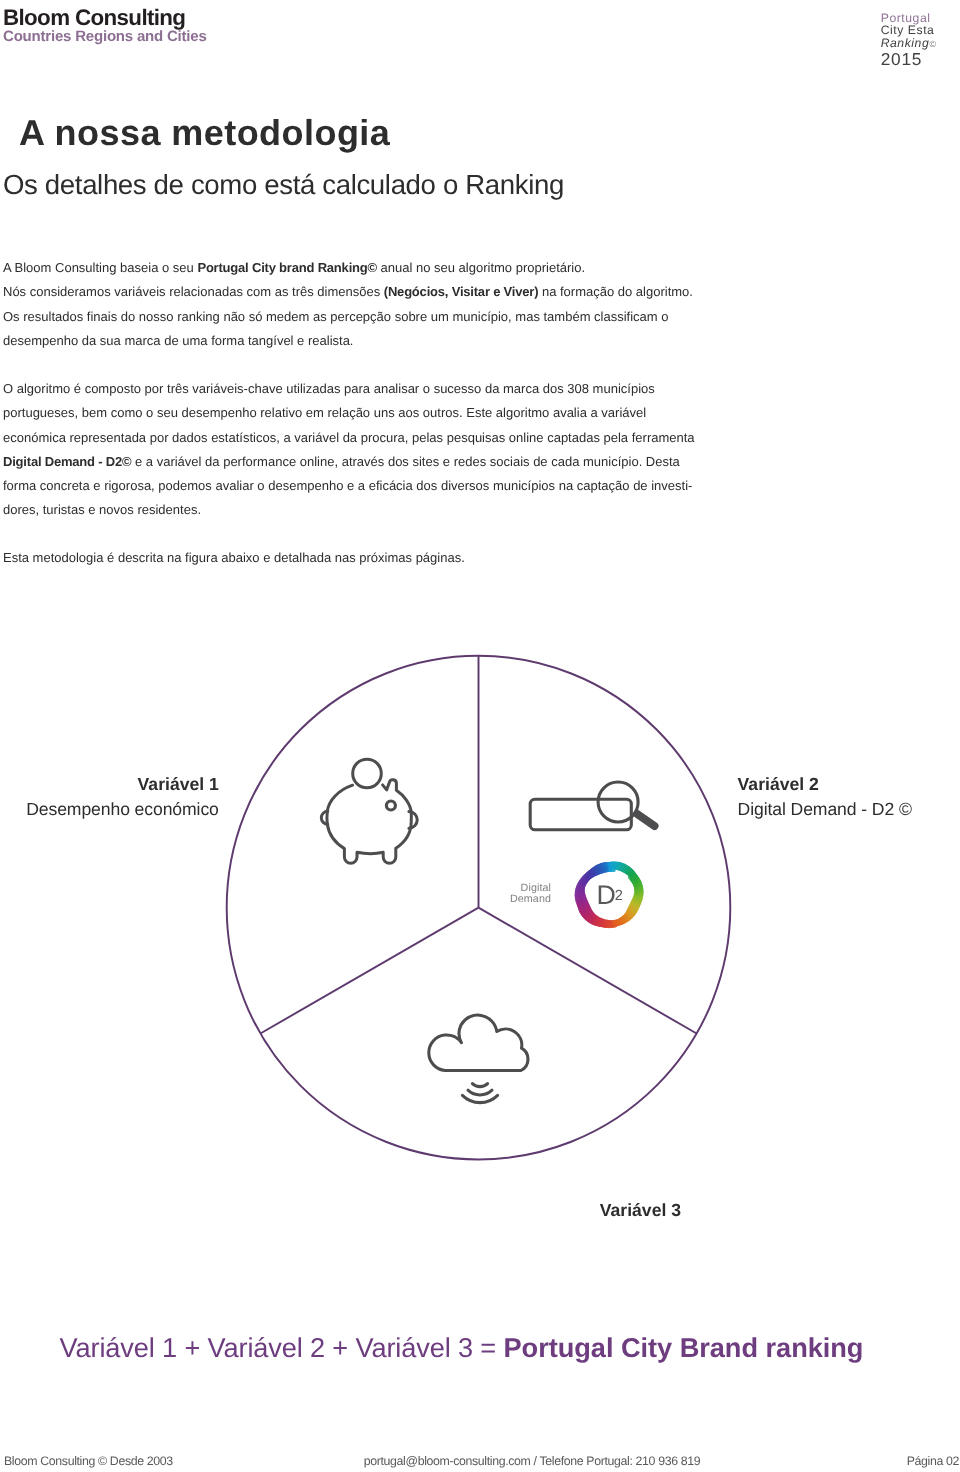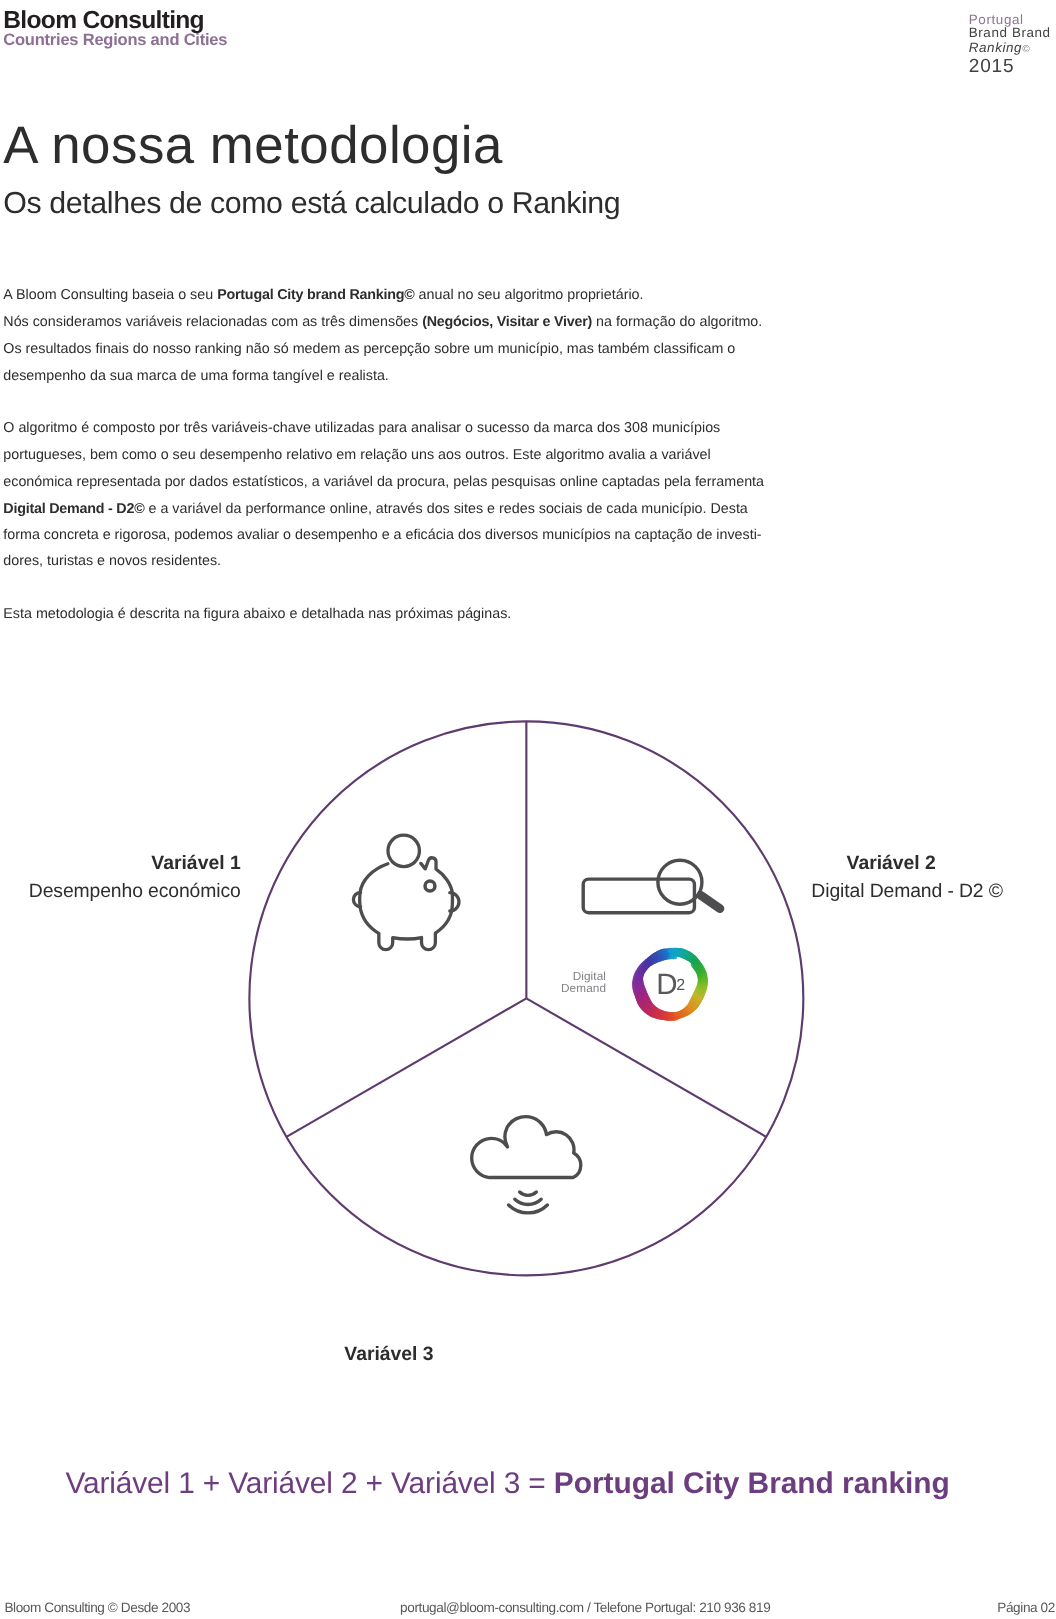--- a/index.html
+++ b/index.html
@@ -16,40 +16,40 @@
 
   .brand{position:absolute;left:880.7px;top:12px;}
   .brand div{white-space:nowrap;}
   .brand-1{font-size:12.2px;color:#8f7295;line-height:12.2px;letter-spacing:0.56px;height:12.2px;}
   .brand-2{font-size:12.2px;color:#414042;line-height:12.4px;letter-spacing:0.55px;height:12.4px;}
   .brand-3{font-size:12.2px;color:#414042;line-height:12.5px;letter-spacing:0.55px;height:12.5px;font-style:italic;}
   .brand-3 .cp{font-size:9px;color:#7b7c7e;letter-spacing:0;}
   .brand-4{font-size:17.3px;color:#414042;line-height:20.3px;letter-spacing:0.75px;}
 
   
-  .h1{position:absolute;left:3px;top:109.6px;font-size:48px;color:#2d2d2d;
-      font-weight:normal;letter-spacing:0.45px;line-height:46px;}
+  .h1{position:absolute;left:19px;top:109.6px;font-size:36px;color:#2d2d2d;
+      font-weight:bold;letter-spacing:0.45px;line-height:46px;}
   .h2{position:absolute;left:3px;top:171.2px;font-size:27.6px;color:#2d2d2d;
       font-weight:normal;letter-spacing:-0.36px;line-height:28px;}
 
   
   .para{position:absolute;color:#2d2d2d;font-size:13px;line-height:24.3px;letter-spacing:0px;}
   #p1{left:3px;top:256px;width:956px;}
   #p2{left:3px;top:377px;width:956px;}
   #p3{left:3px;top:546px;width:940px;}
   .para b{letter-spacing:-0.2px;}
 
   
   .diagram{position:absolute;left:0;top:0;width:960px;height:1472px;}
 
   .lbl{position:absolute;color:#2d2d2d;font-size:17.6px;line-height:24.9px;letter-spacing:-0.1px;}
-  .lbl .b{font-weight:bold;letter-spacing:0px;padding-left:32px;}
+  .lbl .b{font-weight:bold;letter-spacing:0px;}
   #lbl1{left:0;top:772px;width:218.8px;text-align:right;}
   #lbl2{left:737.6px;top:772px;width:320px;text-align:left;}
-  #lbl3{left:281px;top:1198px;width:400px;text-align:left;margin-top:20px;}
+  #lbl3{left:281px;top:1198px;width:400px;text-align:right;}
 
   
   .equation{position:absolute;left:-18.5px;top:1333.7px;width:960px;text-align:center;
             font-size:27.2px;color:#6d3d7f;letter-spacing:-0.145px;line-height:28px;}
   .equation .b{font-weight:bold;letter-spacing:-0.04px;}
 
   
   .footer{position:absolute;left:0;top:1454.8px;width:960px;height:20px;
           font-size:12.35px;color:#58595b;letter-spacing:-0.36px;line-height:13px;}
   .footer .l{position:absolute;left:4px;top:0;}
@@ -68,21 +68,21 @@
 
 <div class="page">
 
   <div class="logo">
     <div class="logo-title">Bloom Consulting</div>
     <div class="logo-sub">Countries Regions and Cities</div>
   </div>
 
   <div class="brand">
     <div class="brand-1">Portugal</div>
-    <div class="brand-2">Brand Brand</div>
+    <div class="brand-2">City Esta</div>
     <div class="brand-3"><span>Ranking</span><span class="cp">©</span></div>
     <div class="brand-4">2015</div>
   </div>
 
   <div class="h1">A nossa metodologia</div>
   <div class="h2">Os detalhes de como está calculado o Ranking</div>
 
   <div class="para" id="p1"><span>A Bloom Consulting baseia o seu </span><b>Portugal City brand Ranking©</b><span> anual no seu algoritmo proprietário.</span><br><span>Nós consideramos variáveis relacionadas com as três dimensões </span><b>(Negócios, Visitar e Viver)</b><span> na formação do algoritmo.</span><br><span>Os resultados finais do nosso ranking não só medem as percepção sobre um município, mas também classificam o</span><br><span>desempenho da sua marca de uma forma tangível e realista.</span></div>
 
   <div class="para" id="p2"><span>O algoritmo é composto por três variáveis-chave utilizadas para analisar o sucesso da marca dos 308 municípios</span><br><span>portugueses, bem como o seu desempenho relativo em relação uns aos outros. Este algoritmo avalia a variável</span><br><span>económica representada por dados estatísticos, a variável da procura, pelas pesquisas online captadas pela ferramenta</span><br><b>Digital Demand - D2©</b><span> e a variável da performance online, através dos sites e redes sociais de cada município. Desta</span><br><span>forma concreta e rigorosa, podemos avaliar o desempenho e a eficácia dos diversos municípios na captação de investi-</span><br><span>dores, turistas e novos residentes.</span></div>

